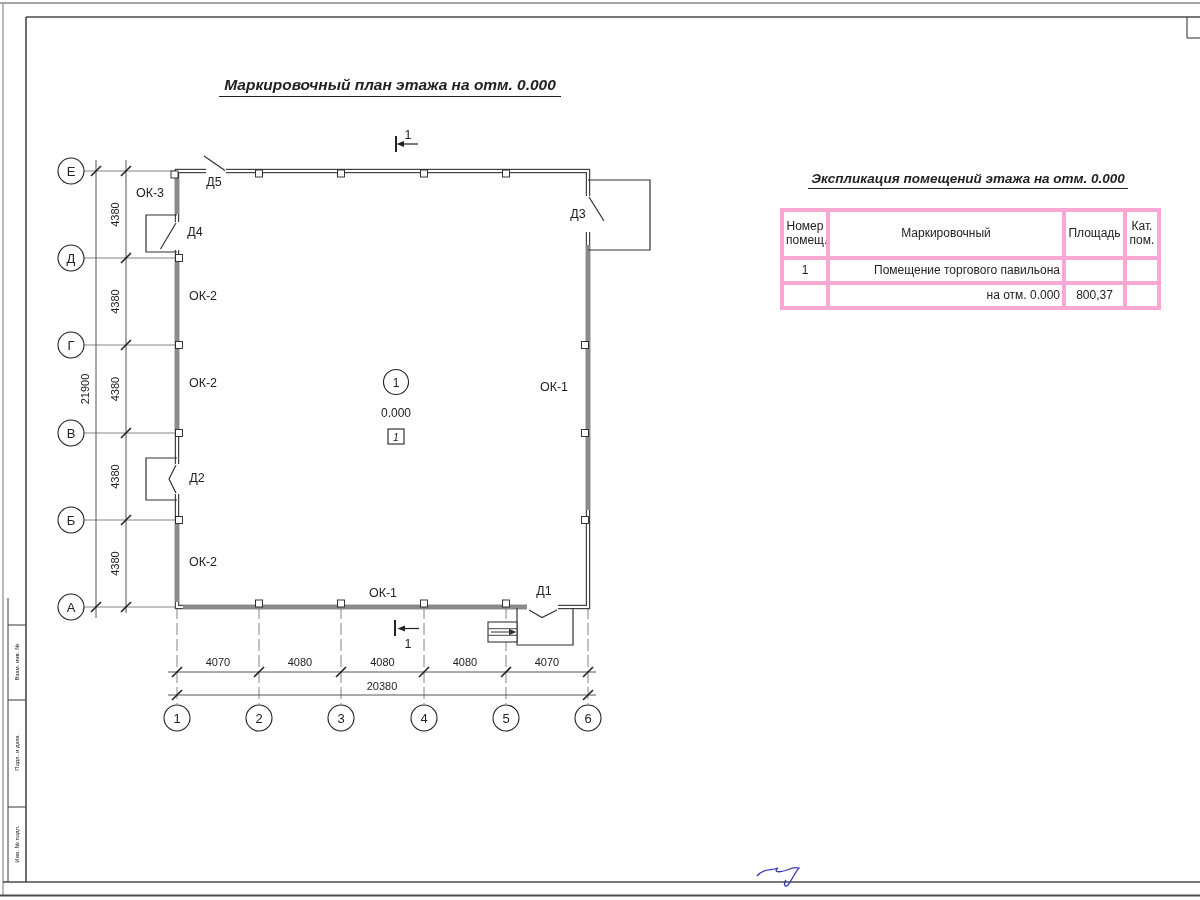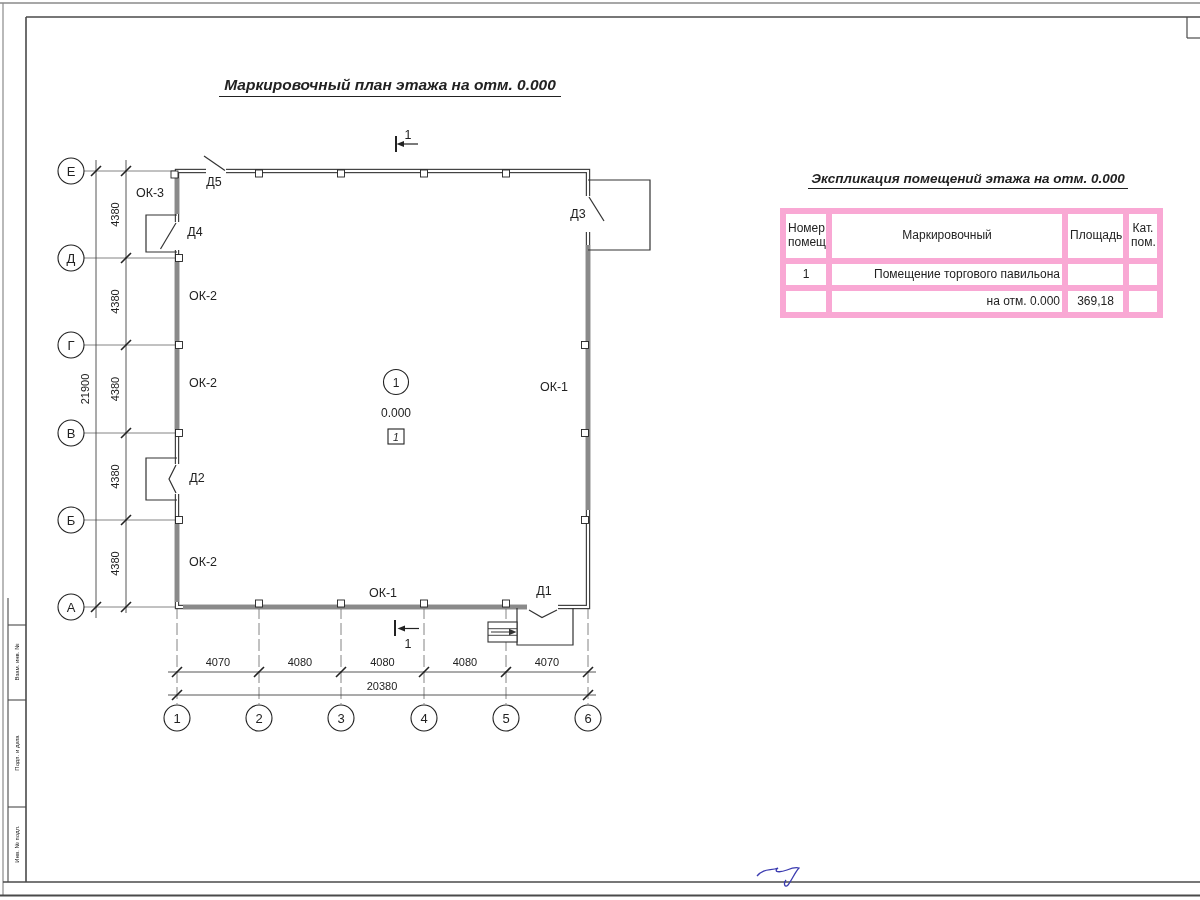--- a/index.html
+++ b/index.html
@@ -8,21 +8,21 @@
   #sheet{position:absolute;left:0;top:0;width:1200px;height:900px;}
   svg text{font-family:"Liberation Sans", sans-serif;fill:#222;}
   .drawing-title{position:absolute;left:170px;top:44px;width:440px;text-align:center;margin-top:32px;}
   .drawing-title span{display:inline-block;font-style:italic;font-weight:bold;font-size:15.5px;
        border-bottom:1.6px solid #222;padding:0 5px 2px;}
   .expl-title{position:absolute;left:788px;top:154px;width:360px;text-align:center;margin-top:15px;}
   .expl-title span{display:inline-block;font-style:italic;font-weight:bold;font-size:13.5px;
        border-bottom:1.5px solid #222;padding:0 3px 2px;}
   .expl-table-wrap{position:absolute;left:780px;top:208px;}
   table.expl{border-collapse:collapse;table-layout:fixed;width:377px;background:#fff;}
-  table.expl th, table.expl td{border:6px solid #f9a8d4;font-size:12px;font-weight:normal;
+  table.expl th, table.expl td{border:4px solid #f9a8d4;font-size:12px;font-weight:normal;
        padding:0 2px;overflow:hidden;line-height:1.15;}
   table.expl{border:2px solid #2b2b2b;}
   table.expl thead th{height:44px;text-align:center;vertical-align:middle;border-bottom:2px solid #2b2b2b;}
   table.expl tbody td{height:21px;vertical-align:middle;}
   td.c{text-align:center;} td.l{text-align:right;padding-left:6px;}
 </style>
 </head>
 <body>
 
 <svg id="sheet" viewBox="0 0 1200 900">
@@ -281,18 +281,18 @@
     <tbody>
       <tr>
         <td class="c">1</td>
         <td class="l">Помещение торгового павильона</td>
         <td class="c"></td>
         <td class="c"></td>
       </tr>
       <tr>
         <td class="c"></td>
         <td class="l">на отм. 0.000</td>
-        <td class="c">369,18</td>
+        <td class="c">800,37</td>
         <td class="c"></td>
       </tr>
     </tbody>
   </table>
 </div>
 
 </body></html>

